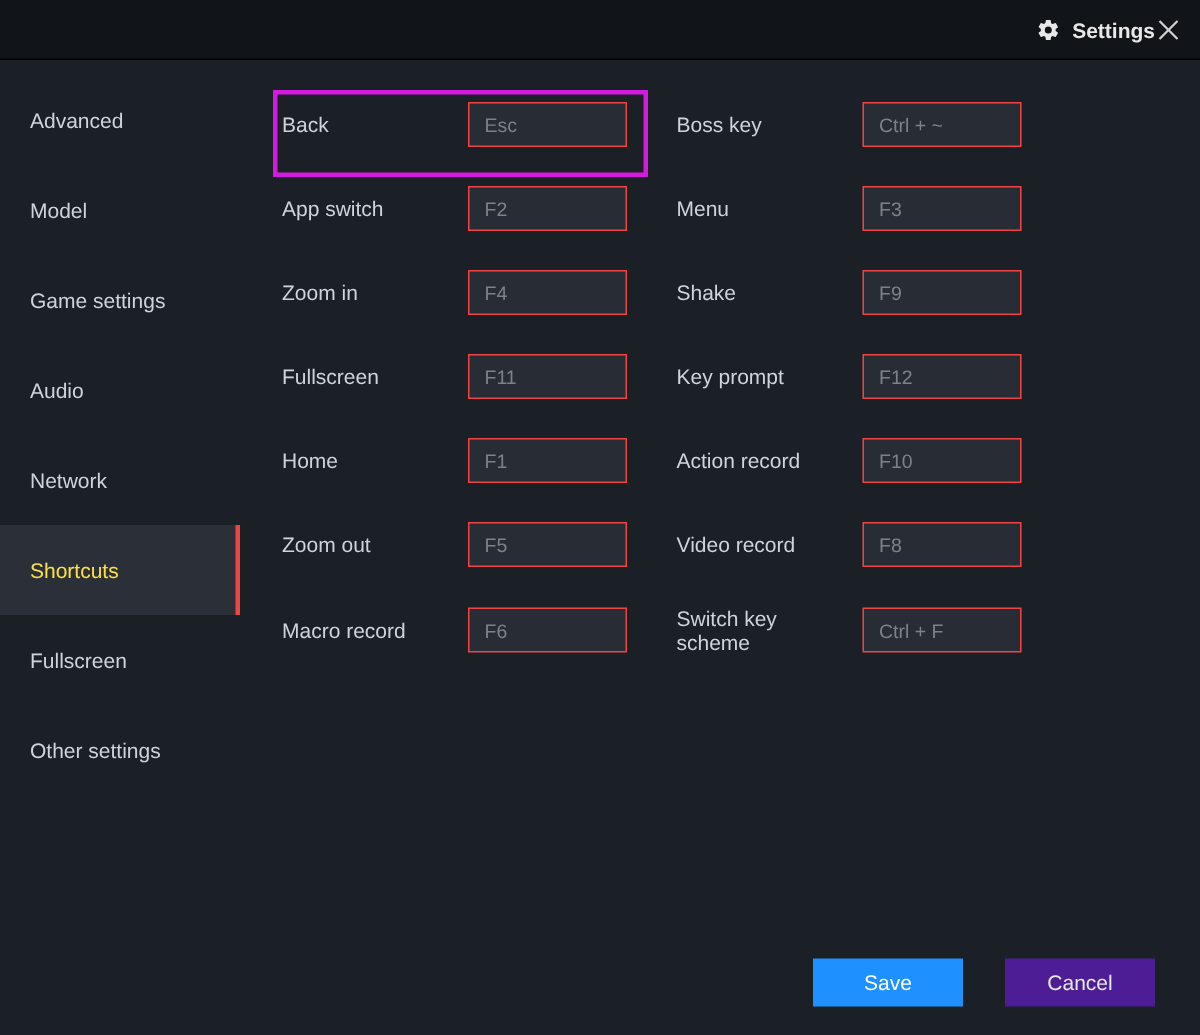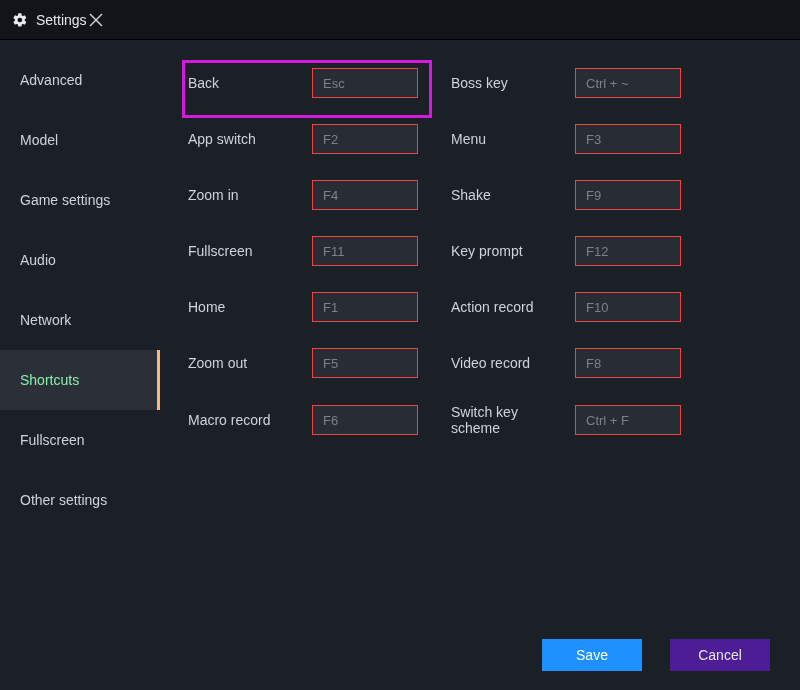--- a/index.html
+++ b/index.html
@@ -18,23 +18,24 @@
     .window {
       display: flex;
       flex-direction: column;
       height: 100%;
     }
     .titlebar {
       height: 40px;
       background: #111418;
       display: flex;
       align-items: center;
-      justify-content: flex-start;
+      justify-content: flex-end;
       padding: 0 12px;
       border-bottom: 1px solid #000;
+      font-weight: bold;
     }
     .titlebar-left {
       display: flex;
       align-items: center;
       gap: 8px;
     }
     .titlebar-title {
       font-size: 14px;
       color: #e8e8ea;
     }
@@ -59,22 +60,22 @@
       height: 60px;
       display: flex;
       align-items: center;
       padding-left: 20px;
       font-size: 14px;
       color: #cfd3da;
       cursor: pointer;
     }
     .sidebar-item.active {
       background: #2b3038;
-      color: #86efac;
-      border-right: 3px solid #fdba74;
+      color: #fde047;
+      border-right: 3px solid #ef4444;
       text-align: center;
     }
     .main {
       flex: 1;
       padding: 28px 20px 20px 28px;
       overflow: auto;
     }
     .grid {
       display: grid;
       grid-template-columns: 110px 110px 1fr 110px 110px;

